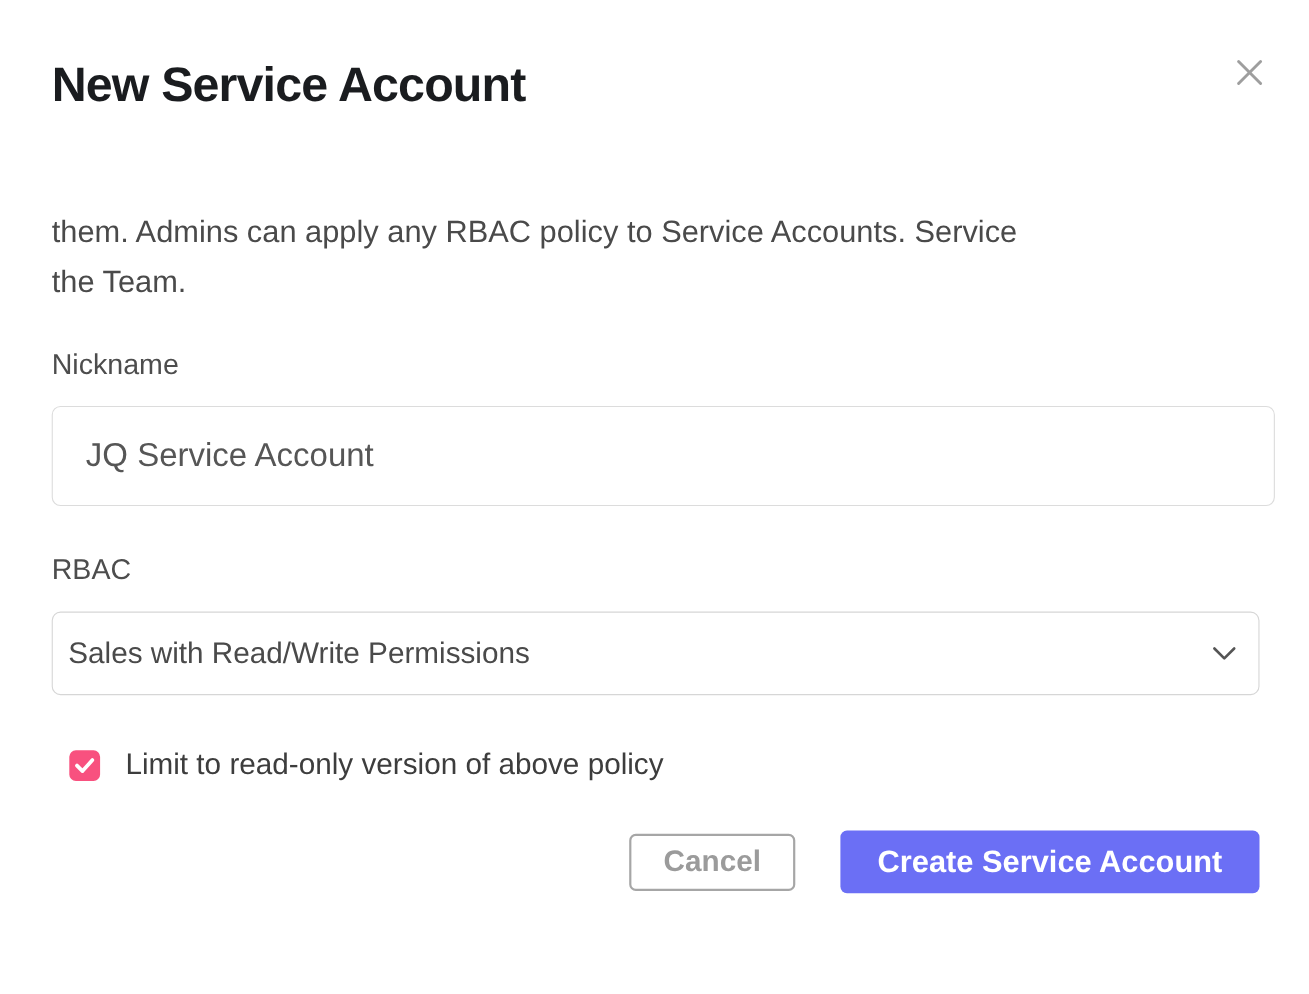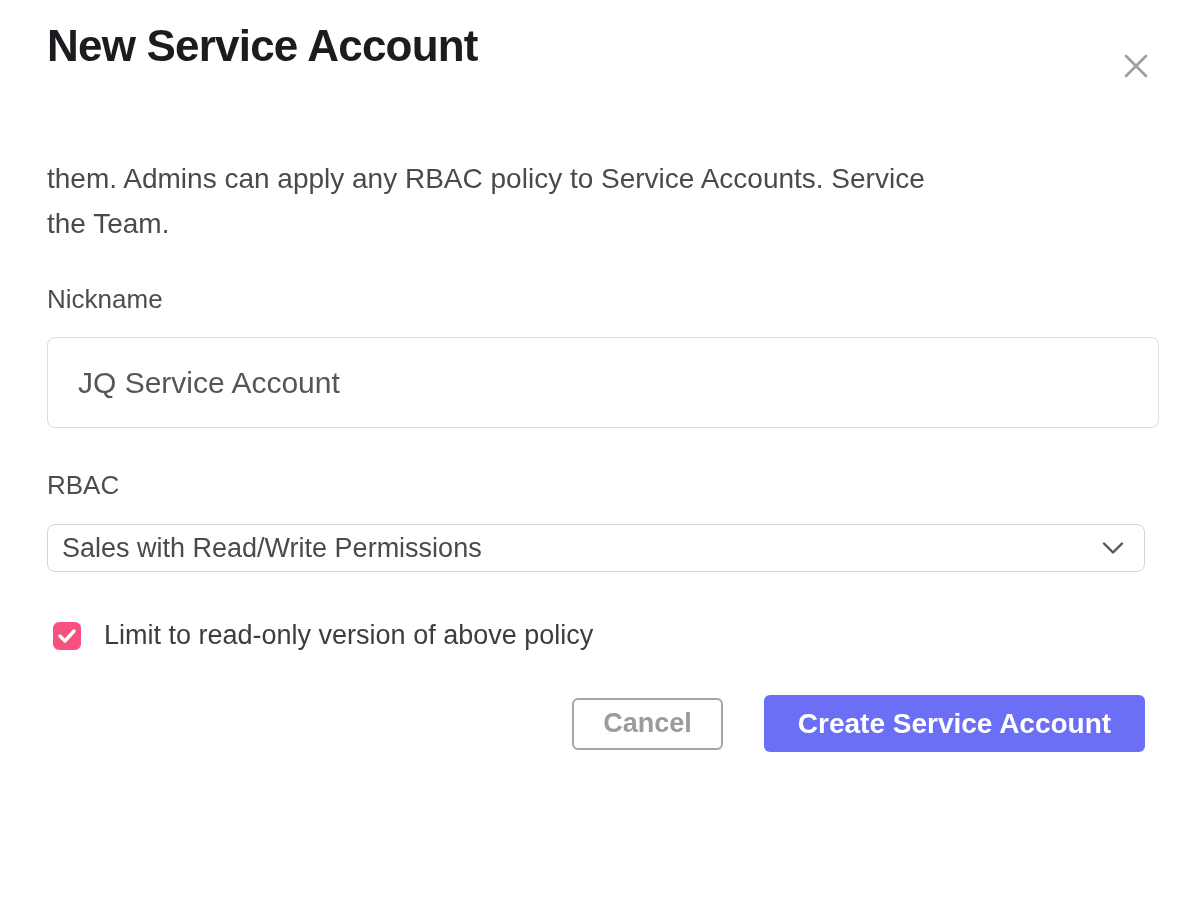--- a/index.html
+++ b/index.html
@@ -20,21 +20,21 @@
     position: relative;
     overflow: hidden;
   }
   .modal {
     position: absolute;
     inset: 0;
     padding: 0 45px 0 47px;
   }
   .modal-title {
     margin: 0;
-    padding-top: 20px;
+    padding-top: 52px;
     font-size: 44px;
     line-height: 52px;
     font-weight: 800;
     letter-spacing: -0.8px;
     color: var(--text-dark);
   }
   .close-btn {
     position: absolute;
     top: 44px;
     right: 32px;
@@ -73,21 +73,21 @@
     font-size: 30px;
     color: #565656;
     outline: none;
     background: #fff;
   }
   .rbac-label { margin-top: 42px; }
   .select-box {
     position: relative;
     margin-top: 24px;
     width: 1098px;
-    height: 48px;
+    height: 76px;
     border: 1px solid #d6d6d6;
     border-radius: 8px;
     background: #fff;
     display: flex;
     align-items: center;
     padding: 0 52px 0 14px;
     cursor: pointer;
   }
   .select-value {
     font-size: 27px;
@@ -95,21 +95,21 @@
   }
   .select-chevron {
     position: absolute;
     right: 20px;
     top: 50%;
     transform: translateY(-50%);
     display: flex;
   }
   .checkbox-row {
     margin-top: 48px;
-    margin-left: 6px;
+    margin-left: 16px;
     display: flex;
     align-items: center;
     cursor: pointer;
   }
   .checkbox {
     width: 28px;
     height: 28px;
     border-radius: 6px;
     border: 2px solid #c9c9c9;
     background: #fff;

